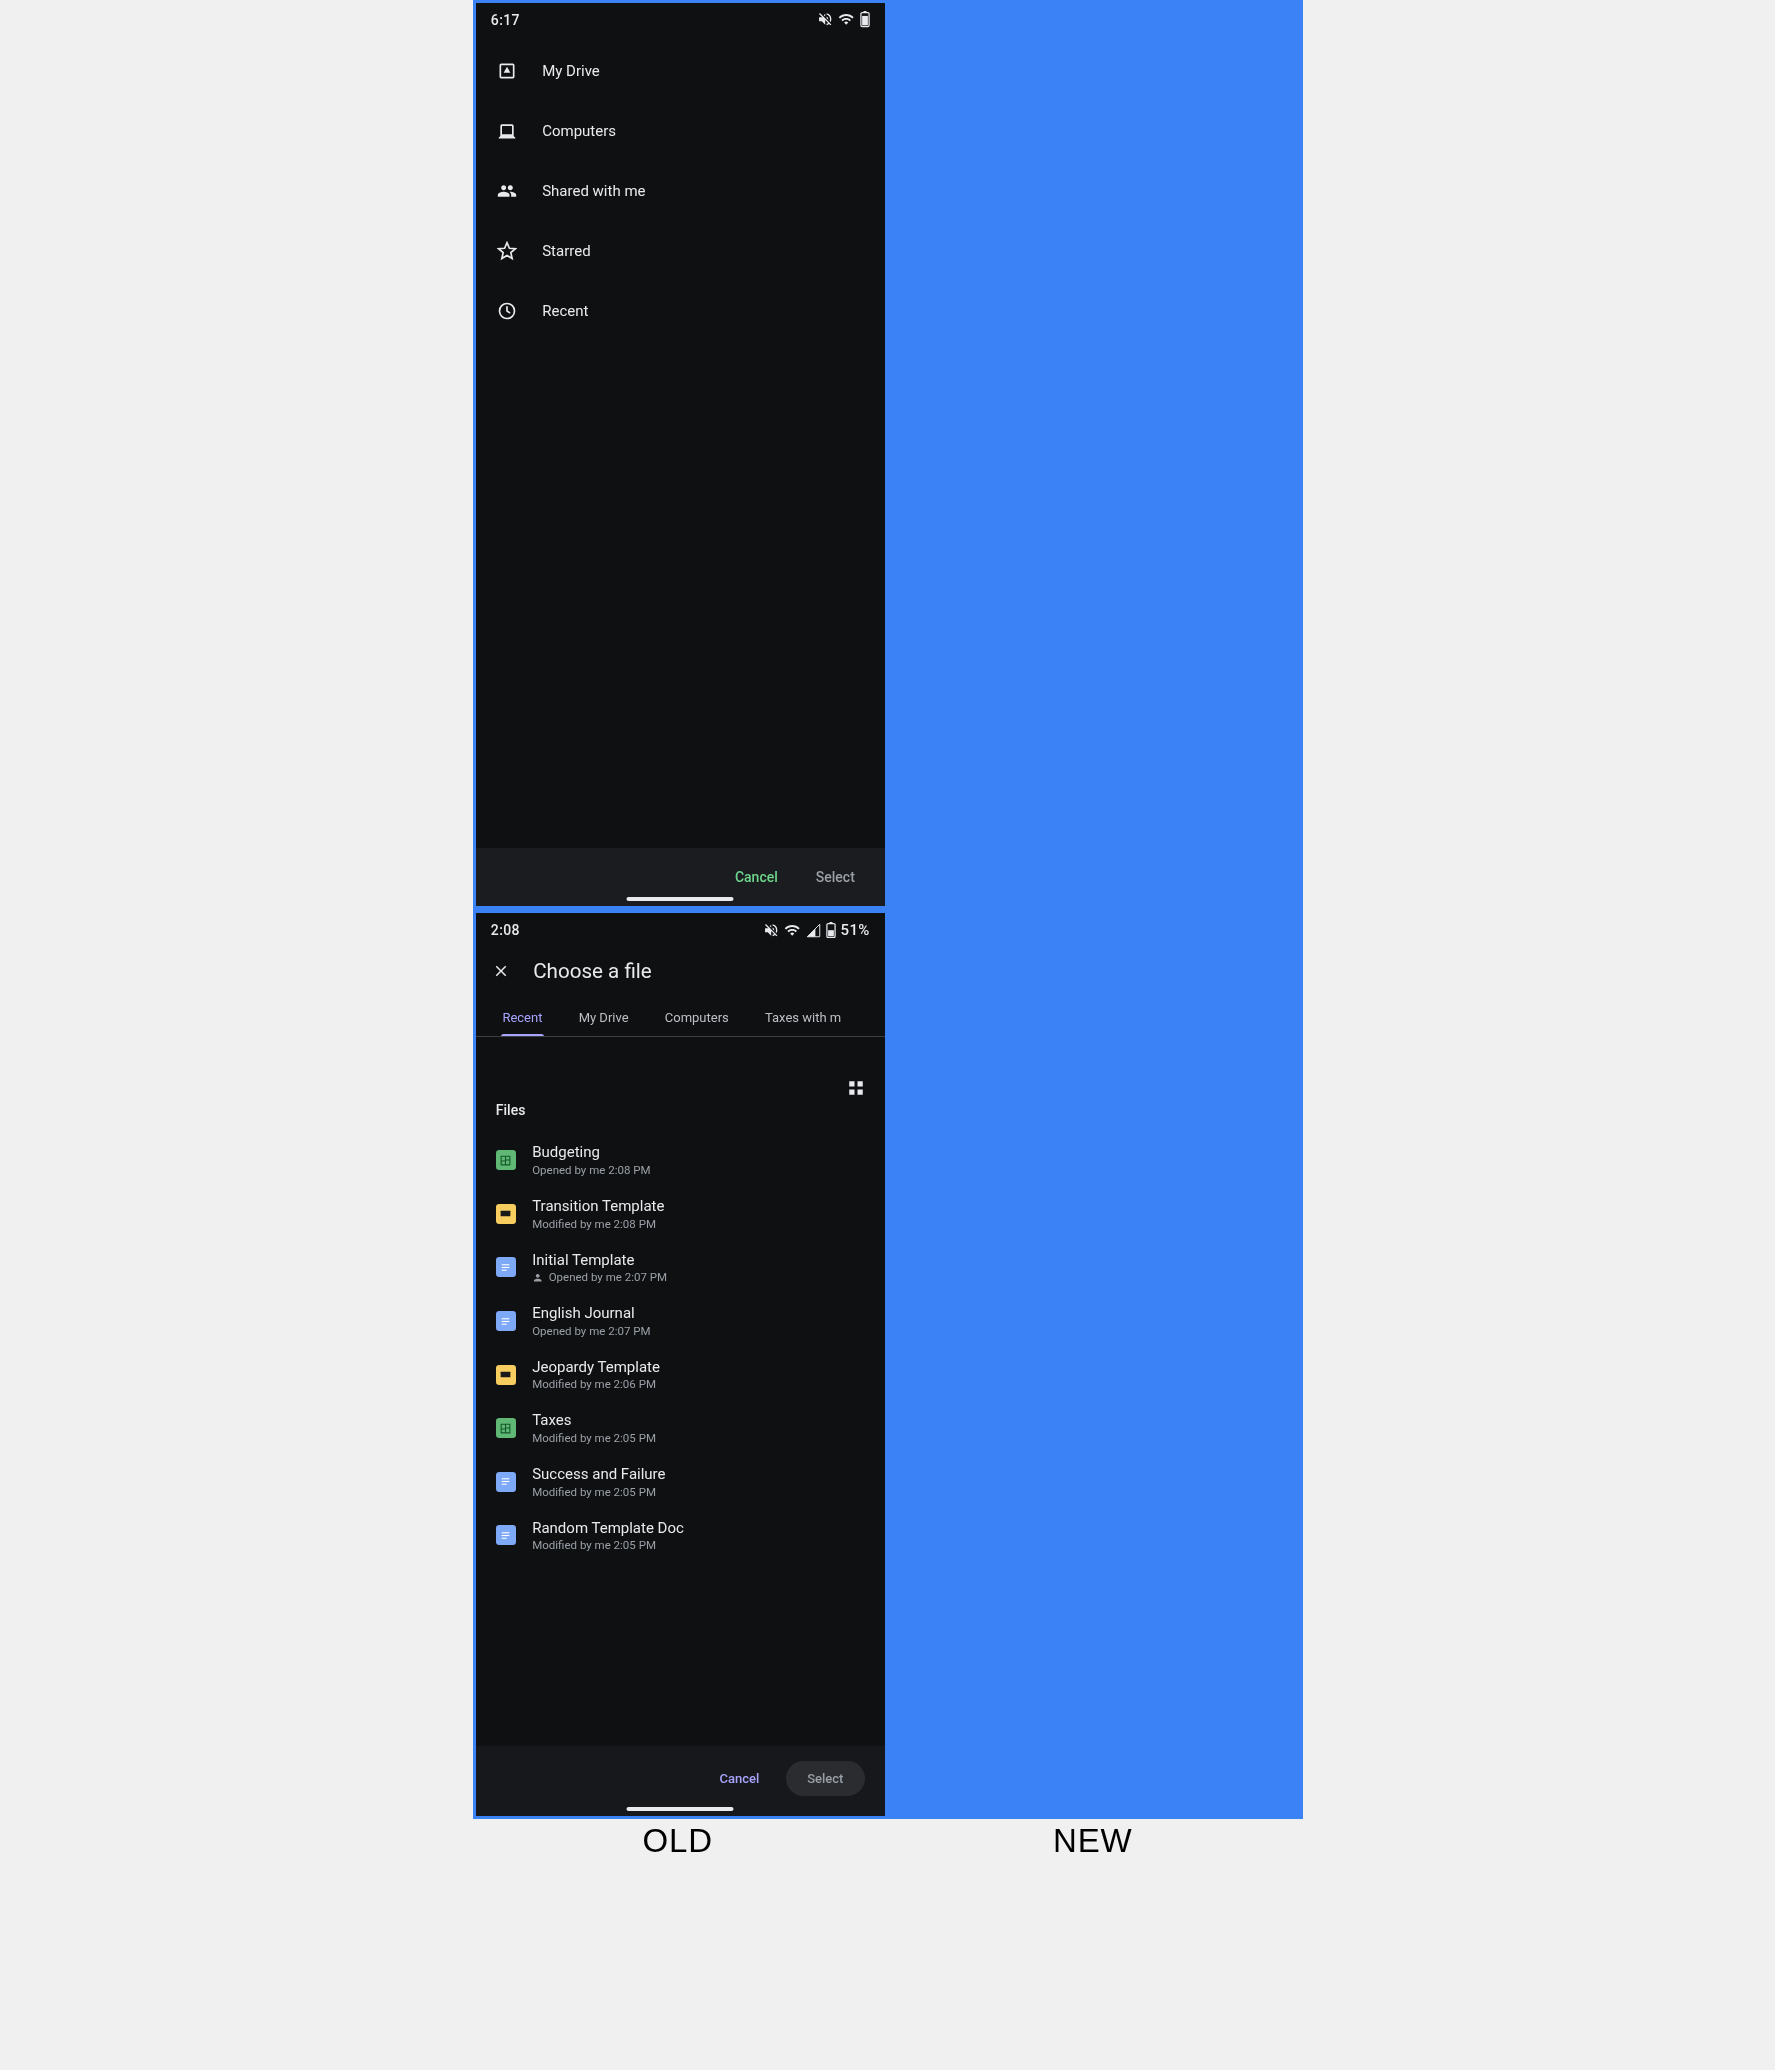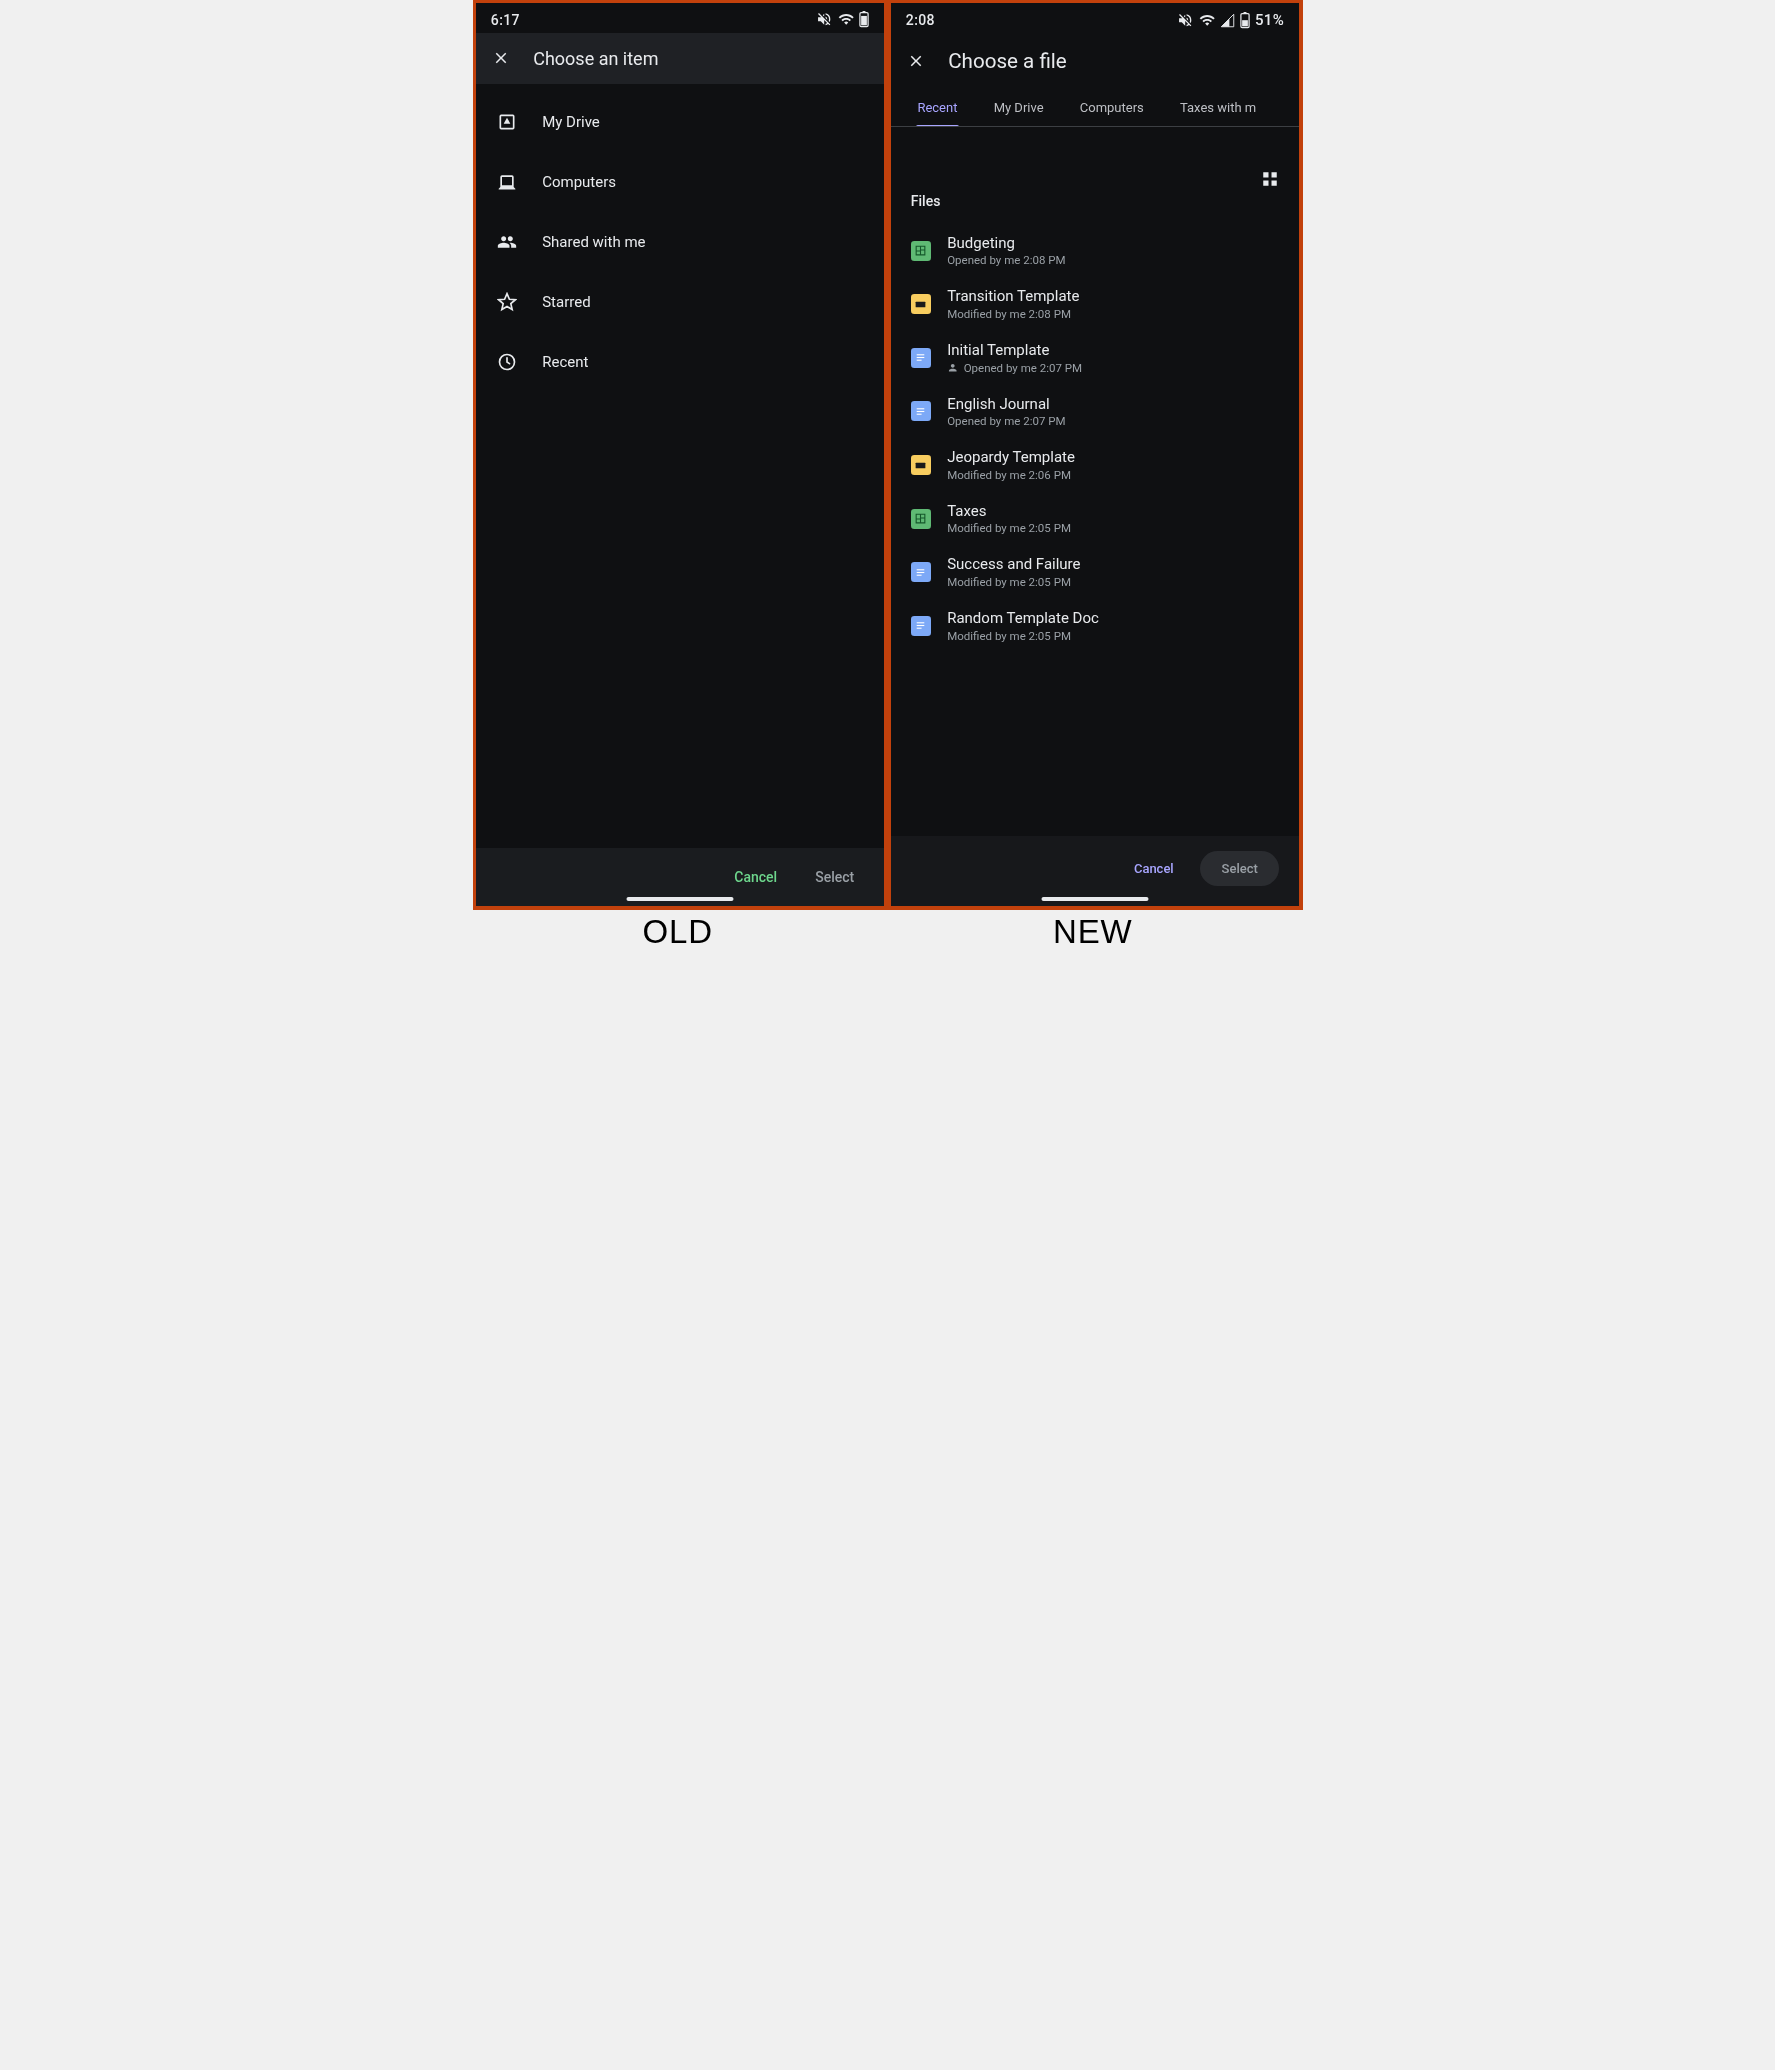--- a/index.html
+++ b/index.html
@@ -6,23 +6,24 @@
   body {
     background: #f0f0f0;
     font-family: 'Roboto', 'Helvetica Neue', Arial, sans-serif;
     display: flex;
     flex-direction: column;
     align-items: center;
   }
   .comparison-wrap {
     display: flex;
     gap: 6.6px;
-    background: #c2410c;
+    background: #3b82f6;
     padding: 3.3px;
     width: 830px;
+    flex-direction: column;
   }
   .phone {
     width: 409px;
     height: 903px;
     background: #0f1012;
     color: #e8eaed;
     display: flex;
     flex-direction: column;
     overflow: hidden;
     position: relative;
@@ -181,26 +182,20 @@
         <svg width="16.4" height="16.4" viewBox="0 0 24 24">
             <path d="M1 9l2 2c4.97-4.97 13.03-4.97 18 0l2-2C16.93 2.93 7.07 2.93 1 9zm8 8l3 3 3-3a4.24 4.24 0 00-6 0zm-4-4l2 2a7.07 7.07 0 0110 0l2-2C15.14 9.14 8.86 9.14 5 13z"></path>
           </svg>
         <svg width="10" height="16.4" viewBox="0 0 12 20">
             <rect x="1" y="2" width="10" height="17" rx="1.5" fill="none" stroke="#e8eaed" stroke-width="1.5"></rect>
             <rect x="4" y="0" width="4" height="2" rx="1"></rect>
             <rect x="2.5" y="6" width="7" height="11.5"></rect>
           </svg>
       </div>
     </div>
-    <div class="header elevated">
-      <svg width="18" height="18" viewBox="0 0 24 24" fill="#e8eaed">
-          <path d="M19 6.4L17.6 5 12 10.6 6.4 5 5 6.4 10.6 12 5 17.6 6.4 19 12 13.4 17.6 19 19 17.6 13.4 12z"></path>
-        </svg>
-      <div class="title-lg">Choose an item</div>
-    </div>
     <div class="nav-list">
       <div class="nav-item">
         <svg viewBox="0 0 24 24">
             <path d="M19 3H5a2 2 0 00-2 2v14a2 2 0 002 2h14a2 2 0 002-2V5a2 2 0 00-2-2zm0 16H5V5h14v14z"></path>
             <path d="M12 7l-4 7h8l-4-7z"></path>
           </svg>
         <span>My Drive</span>
       </div>
       <div class="nav-item">
         <svg viewBox="0 0 24 24">

